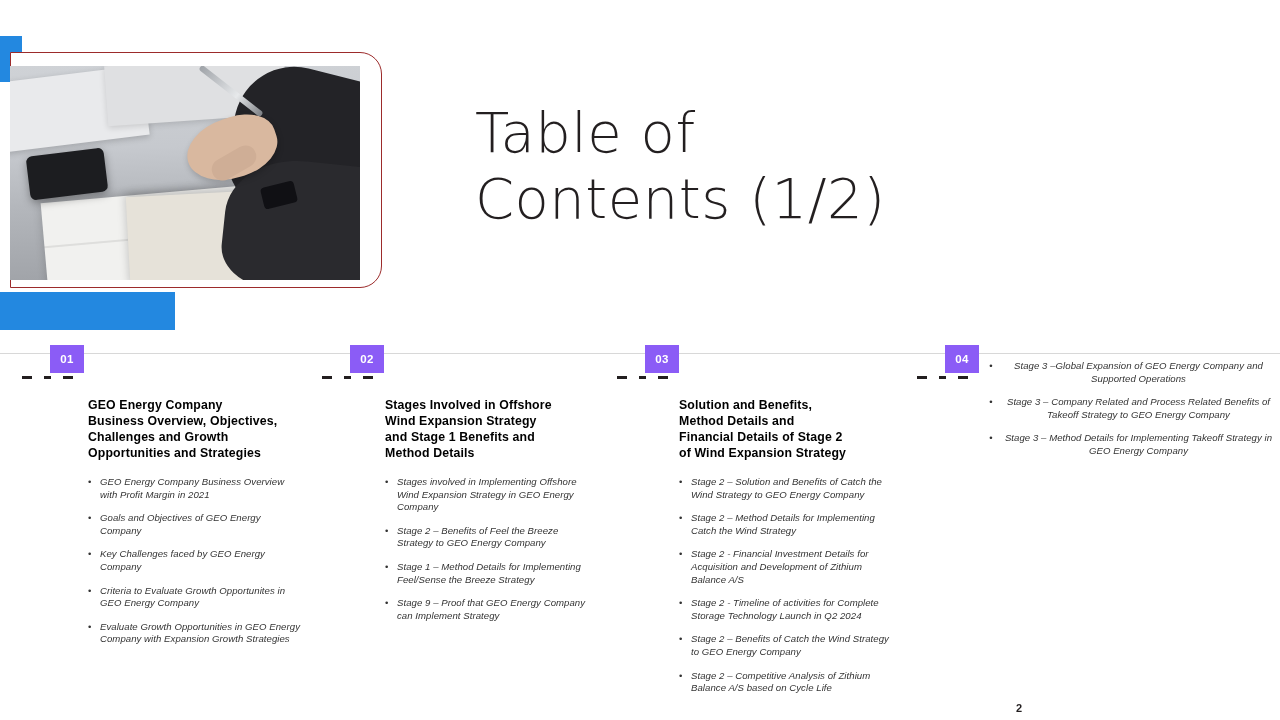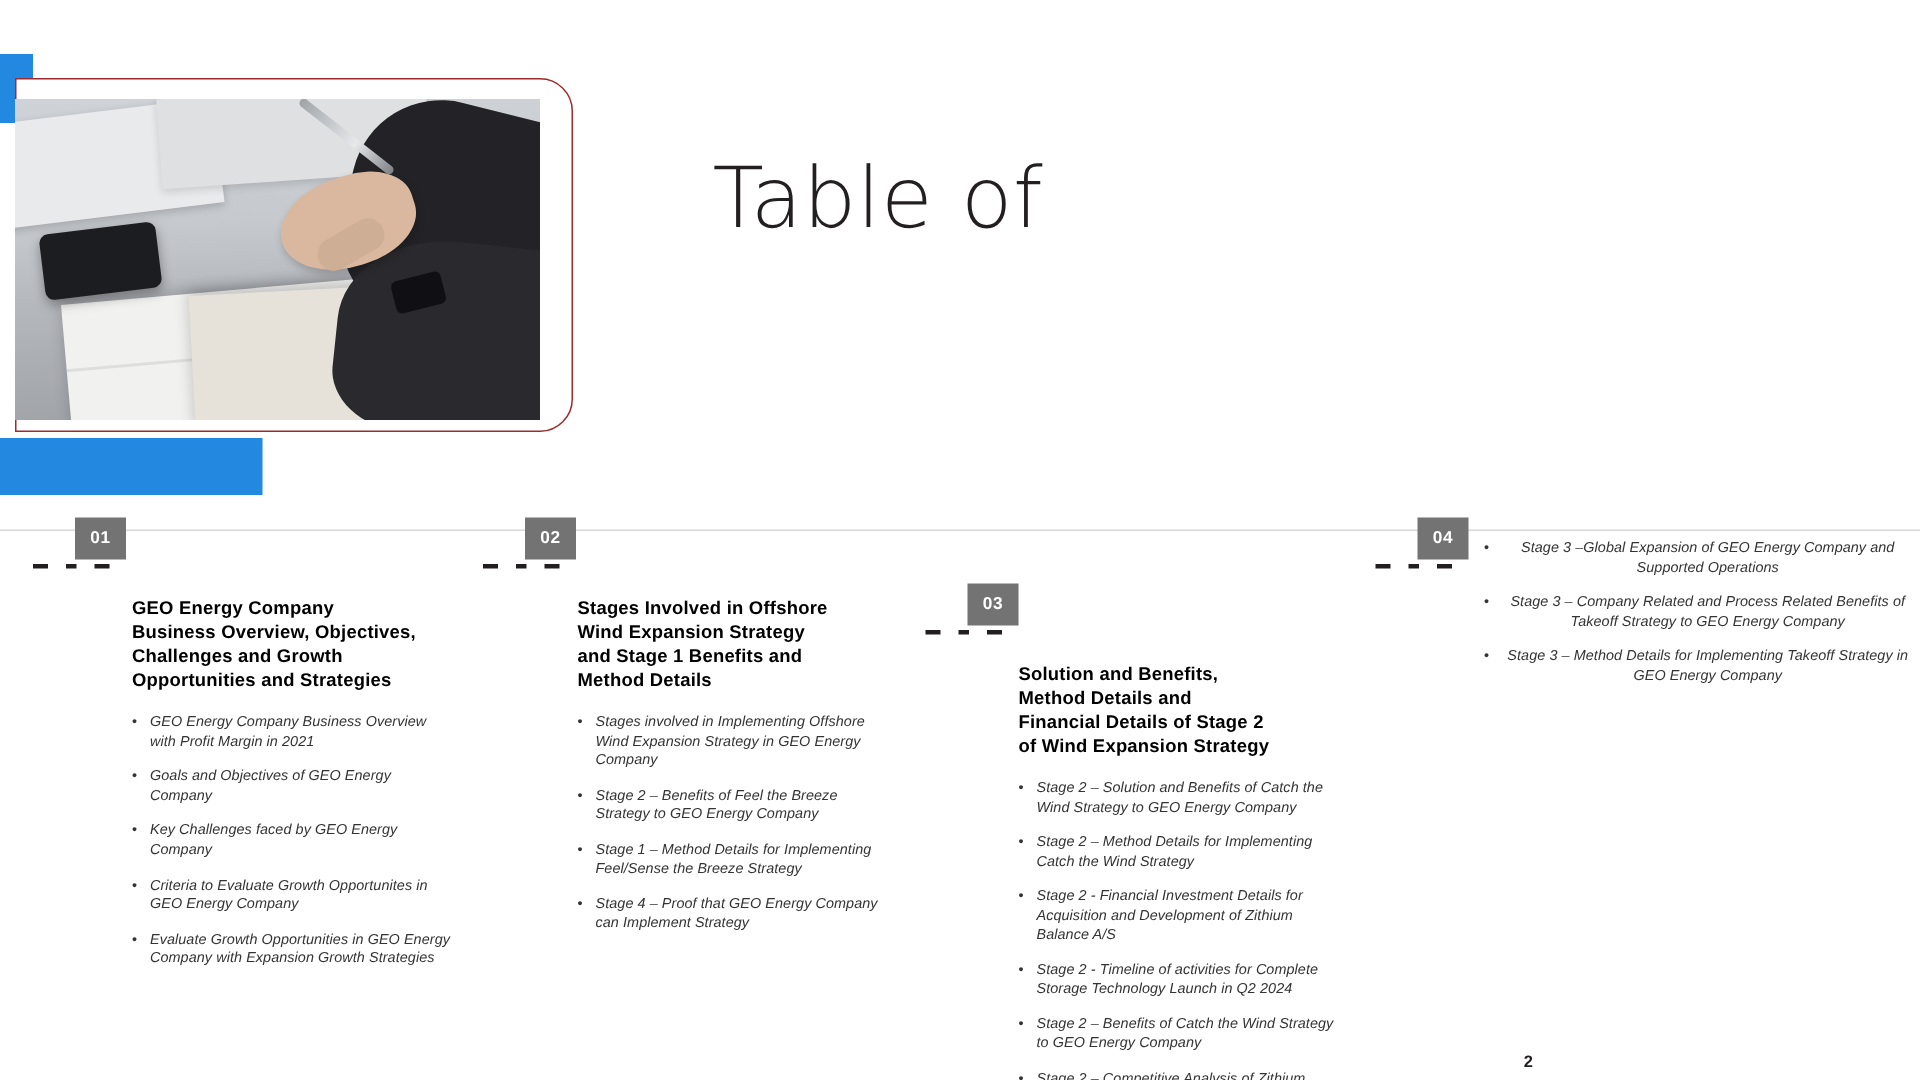--- a/index.html
+++ b/index.html
@@ -116,27 +116,27 @@
   }
 
   
   .cols {
     position: absolute; left: 0; top: 345px; width: 1280px; height: 360px;
     display: flex;
   }
   .col { position: relative; }
   .col.c1 { width: 300px; padding-left: 88px; }
   .col.c2 { width: 295px; padding-left: 85px; }
-  .col.c3 { width: 300px; padding-left: 84px; margin-top: 44px; }
+  .col.c3 { width: 300px; padding-left: 84px; }
   .col.c4 { width: 385px; padding-left: 90px; text-align: center; }
 
   .num-badge {
     position: absolute; top: 0; left: 50px;
     width: 34px; height: 28px;
-    background: #737373;
+    background: #8b5cf6;
     color: #ffffff;
     font-size: 11.5px;
     font-weight: 600;
     display: flex; align-items: center; justify-content: center;
     letter-spacing: .4px;
   }
   .tick-row {
     position: absolute; top: 31px; left: 22px;
     display: flex; gap: 12px; align-items: flex-end;
   }
@@ -193,20 +193,21 @@
     <div class="sleeve"></div>
     <div class="sleeve2"></div>
     <div class="hand"></div>
     <div class="thumb"></div>
     <div class="pen"></div>
     <div class="watch"></div>
   </div>
 
   <div class="title">
     <div>Table of</div>
+    <div>Contents (1/2)</div>
   </div>
 
   <div class="divider"></div>
 
   <div class="cols">
 
     <div class="col c1">
       <div class="num-badge">01</div>
       <div class="tick-row">
         <span class="tick"></span>
@@ -260,21 +261,21 @@
         <div class="bullet">
             <span class="dotmark">•</span>
             <span class="btxt">Stage 2 – Benefits of Feel the Breeze Strategy to GEO Energy Company</span>
           </div>
         <div class="bullet">
             <span class="dotmark">•</span>
             <span class="btxt">Stage 1 – Method Details for Implementing Feel/Sense the Breeze Strategy</span>
           </div>
         <div class="bullet">
             <span class="dotmark">•</span>
-            <span class="btxt">Stage 4 – Proof that GEO Energy Company can Implement Strategy</span>
+            <span class="btxt">Stage 9 – Proof that GEO Energy Company can Implement Strategy</span>
           </div>
       </div>
     </div>
 
     <div class="col c3">
       <div class="num-badge">03</div>
       <div class="tick-row">
         <span class="tick"></span>
         <span class="tick dot"></span>
         <span class="tick short"></span>

